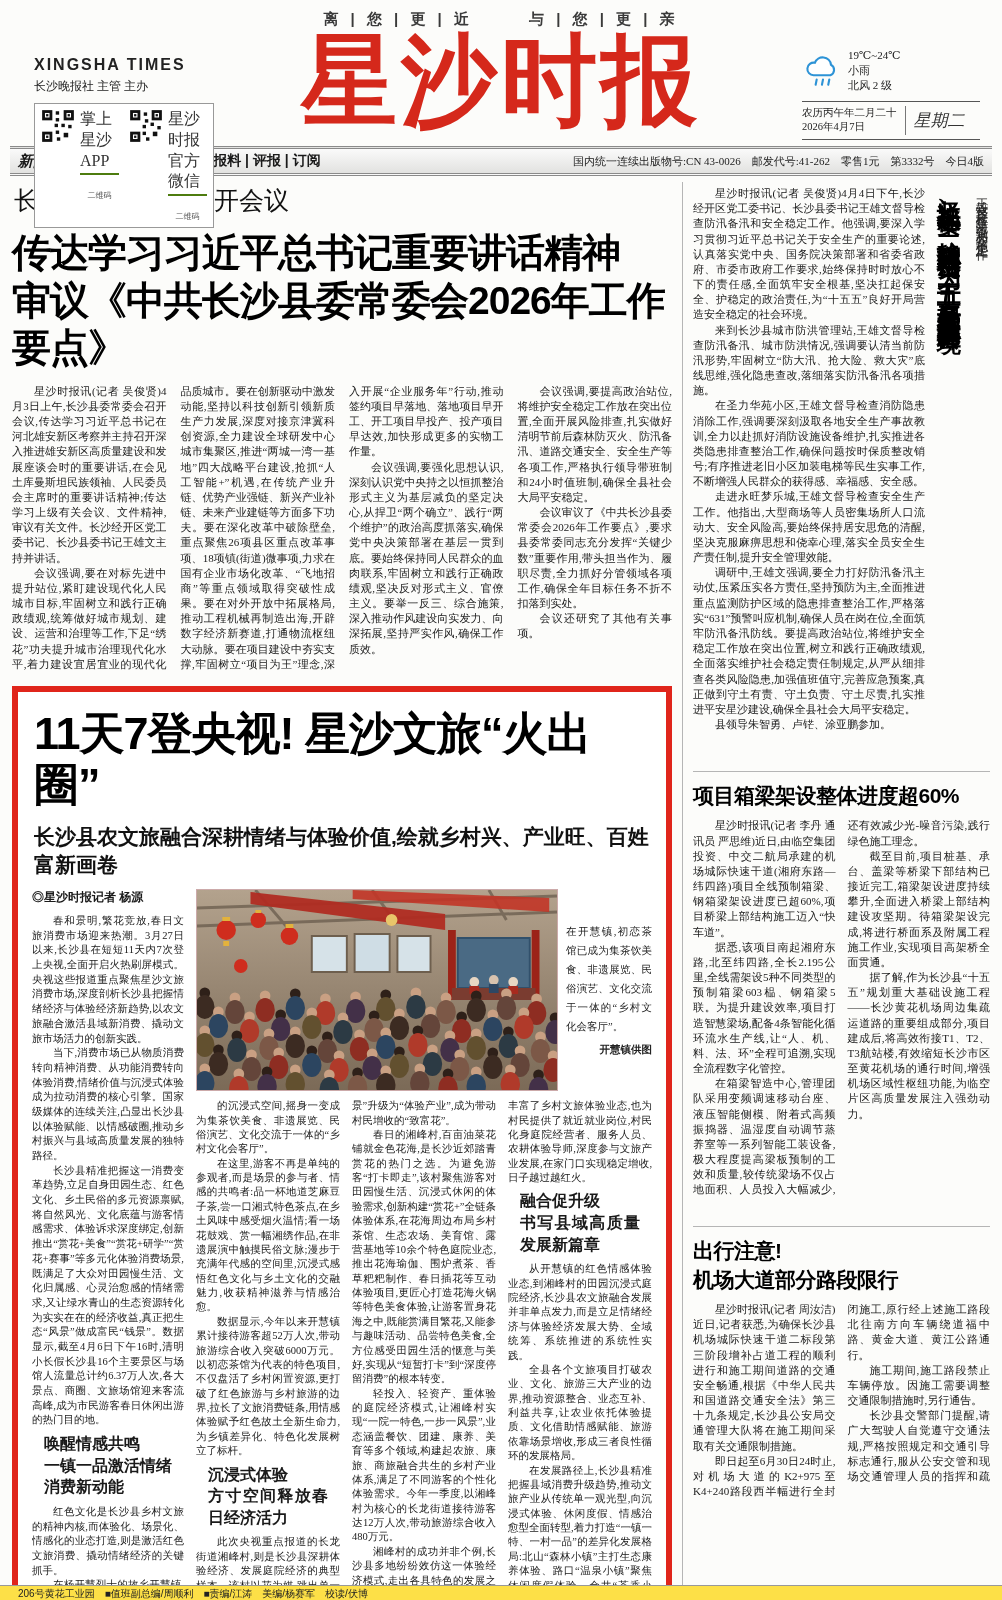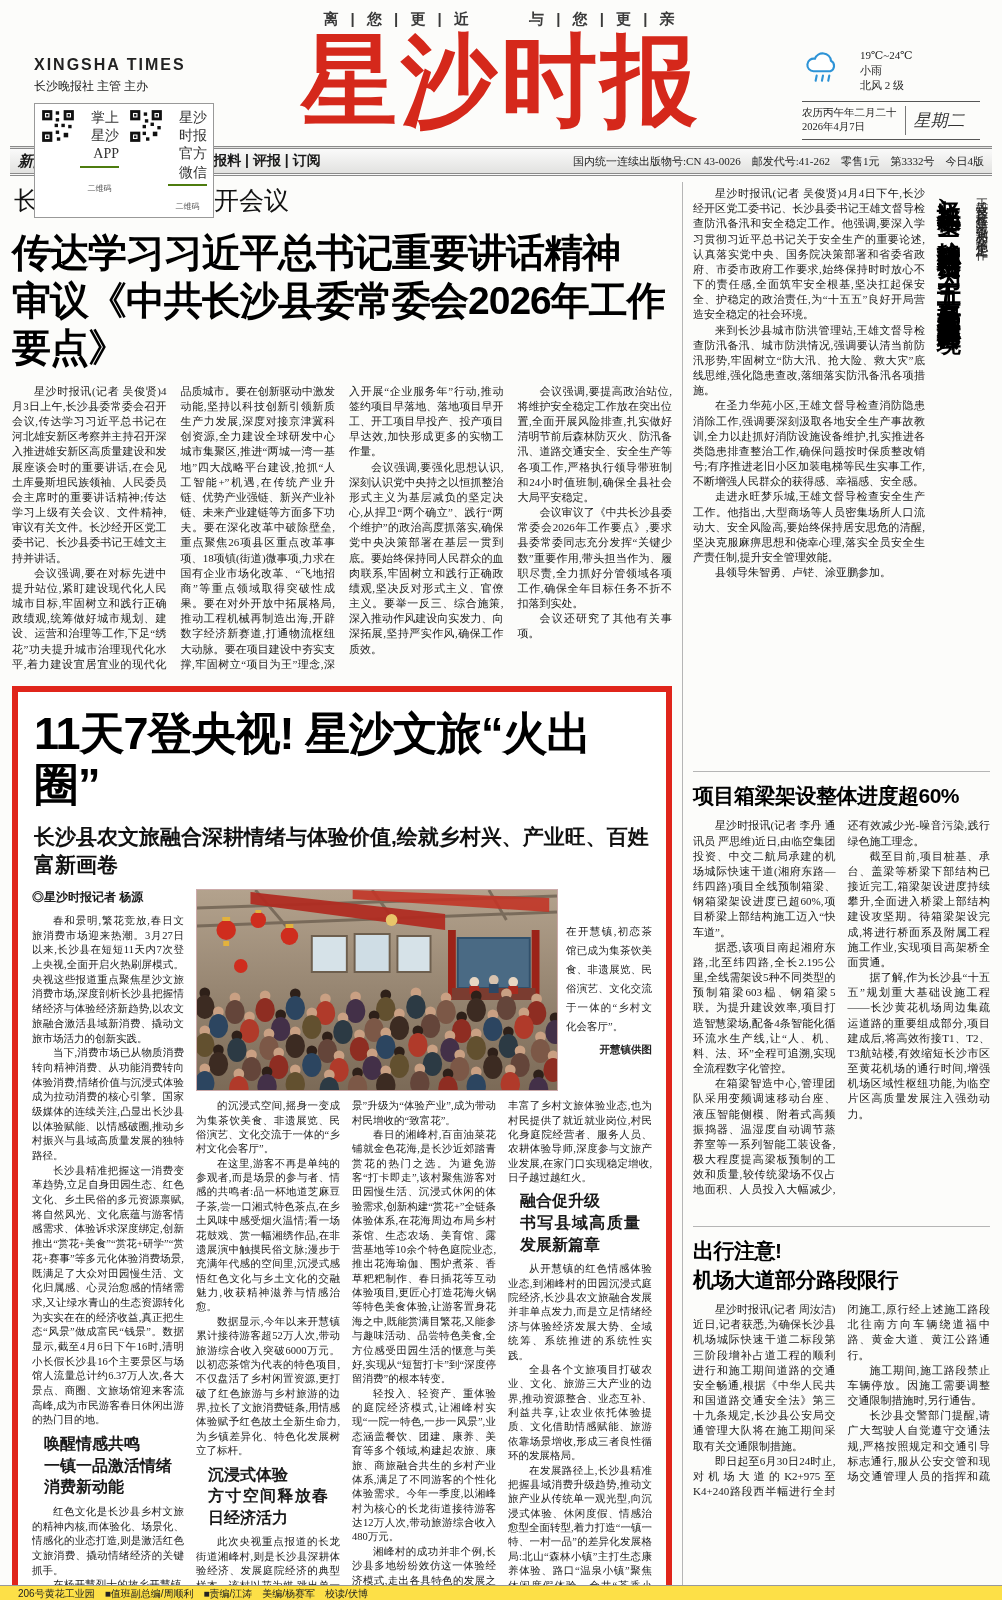--- a/index.html
+++ b/index.html
@@ -10,24 +10,24 @@
   .masthead { height:146px; position:relative; }
   .tagline { position:absolute; top:10px; left:0; right:0; text-align:center; font-size:15px; color:#3a3a3a; font-weight:bold; letter-spacing:4px; font-family:"Liberation Sans",sans-serif; }
   .tagline span { margin:0 28px; }
   .paper-title { position:absolute; top:28px; left:0; right:0; text-align:center; font-size:96px; line-height:1.1; font-weight:900; color:#d5281b; font-family:"Liberation Sans",sans-serif; letter-spacing:4px; transform:scaleY(1.04); }
   .mast-left { position:absolute; left:34px; top:56px; width:180px; }
   .mast-en { font-size:16px; font-weight:bold; letter-spacing:2px; color:#222; font-family:"Liberation Sans",sans-serif; }
   .mast-org { font-size:12px; margin-top:4px; color:#222; }
   .qr-box { margin-top:8px; border:1px solid #999; padding:5px 6px; display:flex; gap:10px; background:#fff; }
   .qr-item { display:flex; gap:5px; align-items:flex-start; }
   .qr-item svg { width:34px; height:34px; flex:none; }
-  .qr-texts { font-size:14px; line-height:1.3; white-space:pre-line; color:#333;text-align:right; }
+  .qr-texts { font-size:16px; line-height:1.3; white-space:pre-line; color:#333; }
   .qr-cap { font-size:8px; color:#555; border-top:2px solid #4d7c0f; margin-top:2px; padding-top:15px; text-align:center; }
   .mast-right { position:absolute; right:22px; top:48px; width:178px; }
-  .weather-row { display:flex; gap:16px; }
+  .weather-row { display:flex; gap:4px; align-items:center; }
   .weather-row svg { width:42px; height:36px; flex:none; }
   .weather-texts { font-size:11px; line-height:1.35; color:#222; }
   .date-box { margin-top:8px; border-top:1px solid #555; border-bottom:1px solid #555; padding:4px 0; display:flex; align-items:center; gap:8px; }
   .date-left { font-size:10.5px; line-height:1.4; color:#222; border-right:1px solid #777; padding-right:8px; }
   .weekday { font-size:17px; color:#333; font-style:italic; }
 
   
   .infobar { height:30px; margin:0 10px; border-top:3px double #8a8a8a; border-bottom:3px double #8a8a8a; background:linear-gradient(#fafafa,#e2e2e0); display:flex; align-items:center; padding:0 8px; }
   .hotline-label { font-size:15px; font-weight:900; font-style:italic; font-family:"Liberation Sans",sans-serif; }
   .hotline-number { font-size:25px; font-weight:900; font-style:italic; color:#1280c4; font-family:"Liberation Sans",sans-serif; margin:0 8px; letter-spacing:1px; }
@@ -429,20 +429,21 @@
     </div>
 
     <div class="right-col">
 
       <div class="safety-art">
         <div class="safety-body">
             <p>星沙时报讯(记者 吴俊贤)4月4日下午,长沙经开区党工委书记、长沙县委书记王雄文督导检查防汛备汛和安全稳定工作。他强调,要深入学习贯彻习近平总书记关于安全生产的重要论述,认真落实党中央、国务院决策部署和省委省政府、市委市政府工作要求,始终保持时时放心不下的责任感,全面筑牢安全根基,坚决扛起保安全、护稳定的政治责任,为“十五五”良好开局营造安全稳定的社会环境。</p>
             <p>来到长沙县城市防洪管理站,王雄文督导检查防汛备汛、城市防洪情况,强调要认清当前防汛形势,牢固树立“防大汛、抢大险、救大灾”底线思维,强化隐患查改,落细落实防汛备汛各项措施。</p>
             <p>在圣力华苑小区,王雄文督导检查消防隐患消除工作,强调要深刻汲取各地安全生产事故教训,全力以赴抓好消防设施设备维护,扎实推进各类隐患排查整治工作,确保问题按时保质整改销号;有序推进老旧小区加装电梯等民生实事工作,不断增强人民群众的获得感、幸福感、安全感。</p>
             <p>走进永旺梦乐城,王雄文督导检查安全生产工作。他指出,大型商场等人员密集场所人口流动大、安全风险高,要始终保持居安思危的清醒,坚决克服麻痹思想和侥幸心理,落实全员安全生产责任制,提升安全管理效能。</p>
+            <p>调研中,王雄文强调,要全力打好防汛备汛主动仗,压紧压实各方责任,坚持预防为主,全面推进重点监测防护区域的隐患排查整治工作,严格落实“631”预警叫应机制,确保人员在岗在位,全面筑牢防汛备汛防线。要提高政治站位,将维护安全稳定工作放在突出位置,树立和践行正确政绩观,全面落实维护社会稳定责任制规定,从严从细排查各类风险隐患,加强值班值守,完善应急预案,真正做到守土有责、守土负责、守土尽责,扎实推进平安星沙建设,确保全县社会大局平安稳定。</p>
             <p>县领导朱智勇、卢铓、涂亚鹏参加。</p>
           </div>
         <div class="vert-title">坚决扛起保安全、护稳定的政治责任 为“十五五”良好开局营造安全稳定的社会环境</div>
         <div class="vert-kicker">王雄文督导检查防汛备汛和安全稳定工作</div>
       </div>
 
       <div class="sub-art">
         <div class="sub-title">项目箱梁架设整体进度超60%</div>
         <div class="art-body airport-body">
             <p>星沙时报讯(记者 李丹 通讯员 严思维)近日,由临空集团投资、中交二航局承建的机场城际快速干道(湘府东路—纬四路)项目全线预制箱梁、钢箱梁架设进度已超60%,项目桥梁上部结构施工迈入“快车道”。</p>

